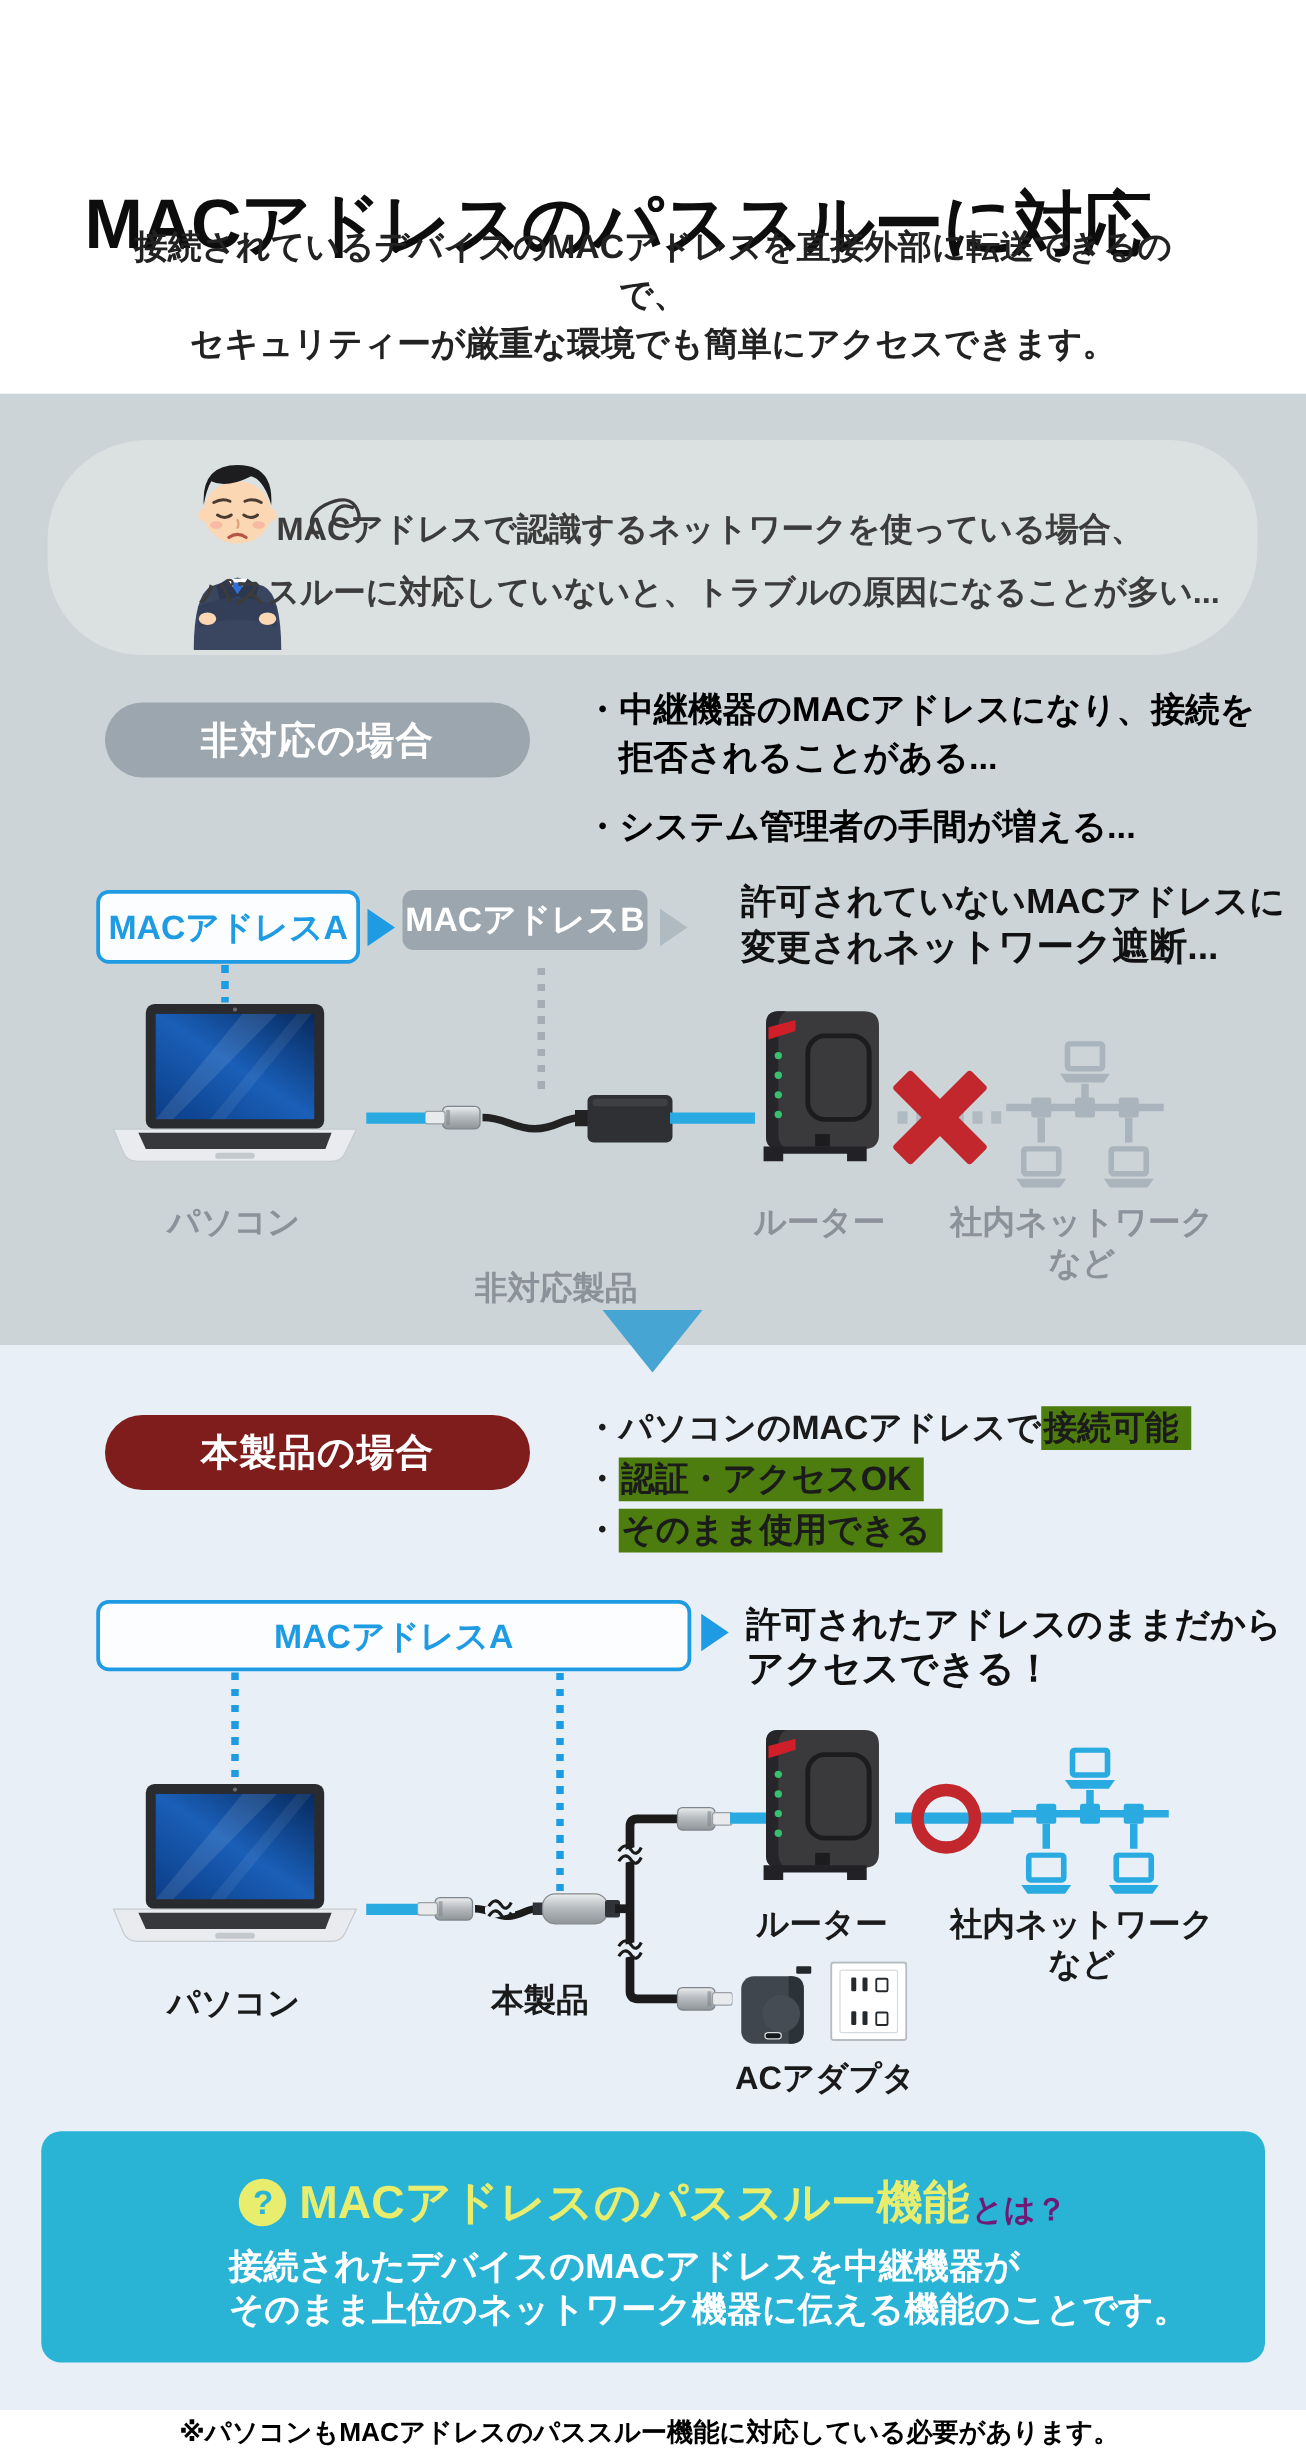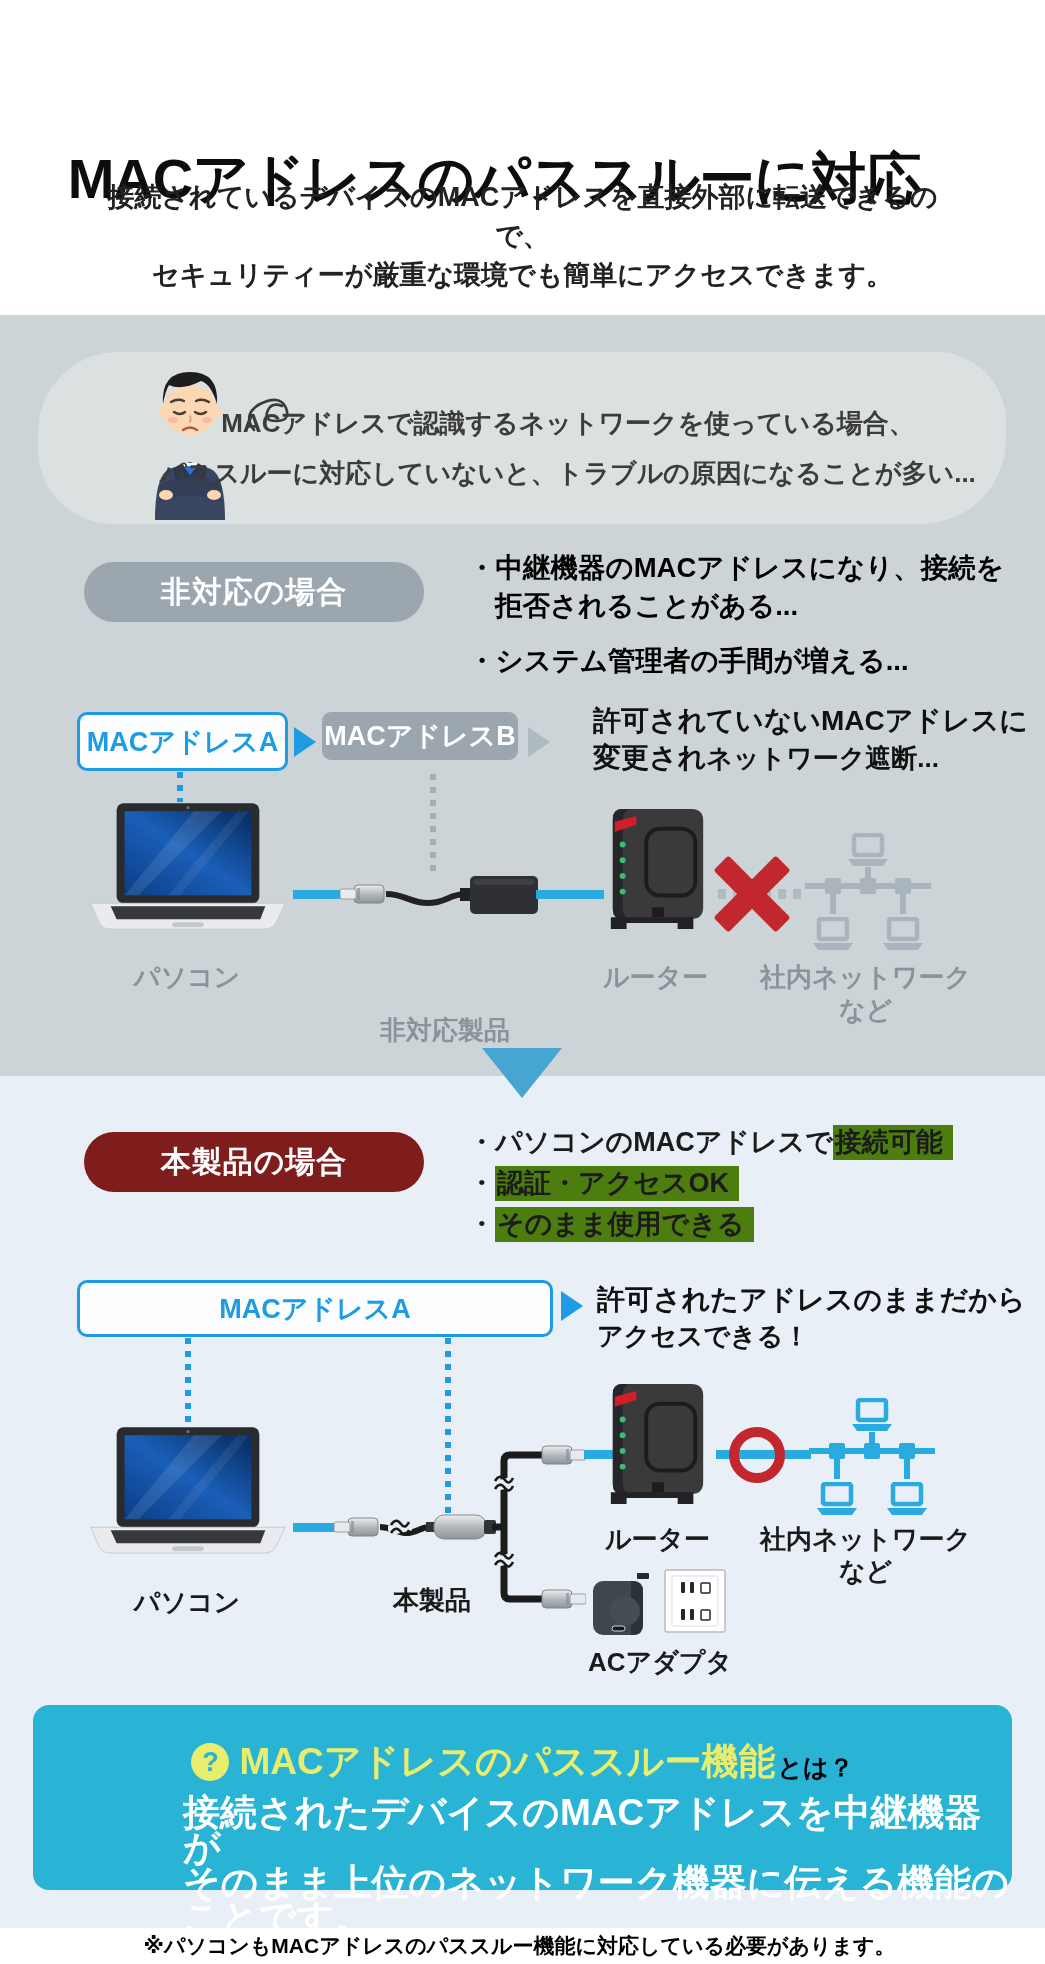--- a/index.html
+++ b/index.html
@@ -34,39 +34,39 @@
   .macbox.blue{background:#fbfdfe;border:3px solid #1e9be3;color:#1e9be3;}
   .macbox.grayfill{background:#9ba6ae;color:#ffffff;border-radius:9px;}
   .boxA1{left:77px;top:712px;width:205px;height:53px;}
   .boxB1{left:322px;top:712px;width:196px;height:48px;}
   .boxA2{left:77px;top:1280px;width:470px;height:51px;}
   .tri-r{width:0;height:0;border-top:15px solid transparent;border-bottom:15px solid transparent;}
   .tri-r.blue{border-left:22px solid #1e9be3;}
   .tri-r.gray{border-left:22px solid #b0bac1;}
   
   .result{font-size:28px;line-height:37px;font-weight:600;color:#111;}
-  .result b{font-size:26px;font-weight:bold;}
+  .result b{font-size:30px;font-weight:bold;}
   
   .vdots{width:6px;}
   .vdots.blue{background:repeating-linear-gradient(to bottom,#1e9be3 0 6px,transparent 6px 13px);}
   .vdots.gray{background:repeating-linear-gradient(to bottom,#a5aeb4 0 6px,transparent 6px 13px);}
   
   .dlabel{font-size:26px;font-weight:600;text-align:center;}
   .dlabel.gray{color:#8b9299;}
   .dlabel.dark{color:#1a1a1a;font-weight:700;}
   
   .divider{left:482px;top:1048px;width:0;height:0;border-left:40px solid transparent;border-right:40px solid transparent;border-top:50px solid #47a5d3;}
   
   .infobox{left:33px;top:1705px;width:979px;height:185px;background:#29b4d6;border-radius:16px;}
   .info-title{position:absolute;left:0;top:32px;width:100%;display:flex;align-items:center;justify-content:center;}
   .qcircle{width:38px;height:38px;border-radius:50%;background:#e9ed6d;color:#29b4d6;font-size:27px;font-weight:bold;
            display:flex;align-items:center;justify-content:center;margin-right:10px;}
   .info-title .big{color:#e9ed6d;font-size:37px;font-weight:bold;letter-spacing:0px;}
-  .info-title .small{color:#000000;font-size:25px;font-weight:bold;align-self:flex-end;margin:0 0 3px 2px;}
-  .info-body{position:absolute;left:150px;top:90px;color:#ffffff;font-size:37px;line-height:35px;font-weight:700;}
+  .info-title .small{color:#701a75;font-size:25px;font-weight:bold;align-self:flex-end;margin:0 0 3px 2px;}
+  .info-body{position:absolute;left:150px;top:90px;color:#ffffff;font-size:28px;line-height:35px;font-weight:700;}
   
   .note{left:0;top:1932px;width:1039px;text-align:center;font-size:21px;font-weight:600;color:#000;}
   svg{display:block;}
 </style>
 </head>
 <body>
 
 <svg width="0" height="0" aria-hidden="true">
   <defs>
     <linearGradient id="scr" x1="0" y1="1" x2="1" y2="0">

